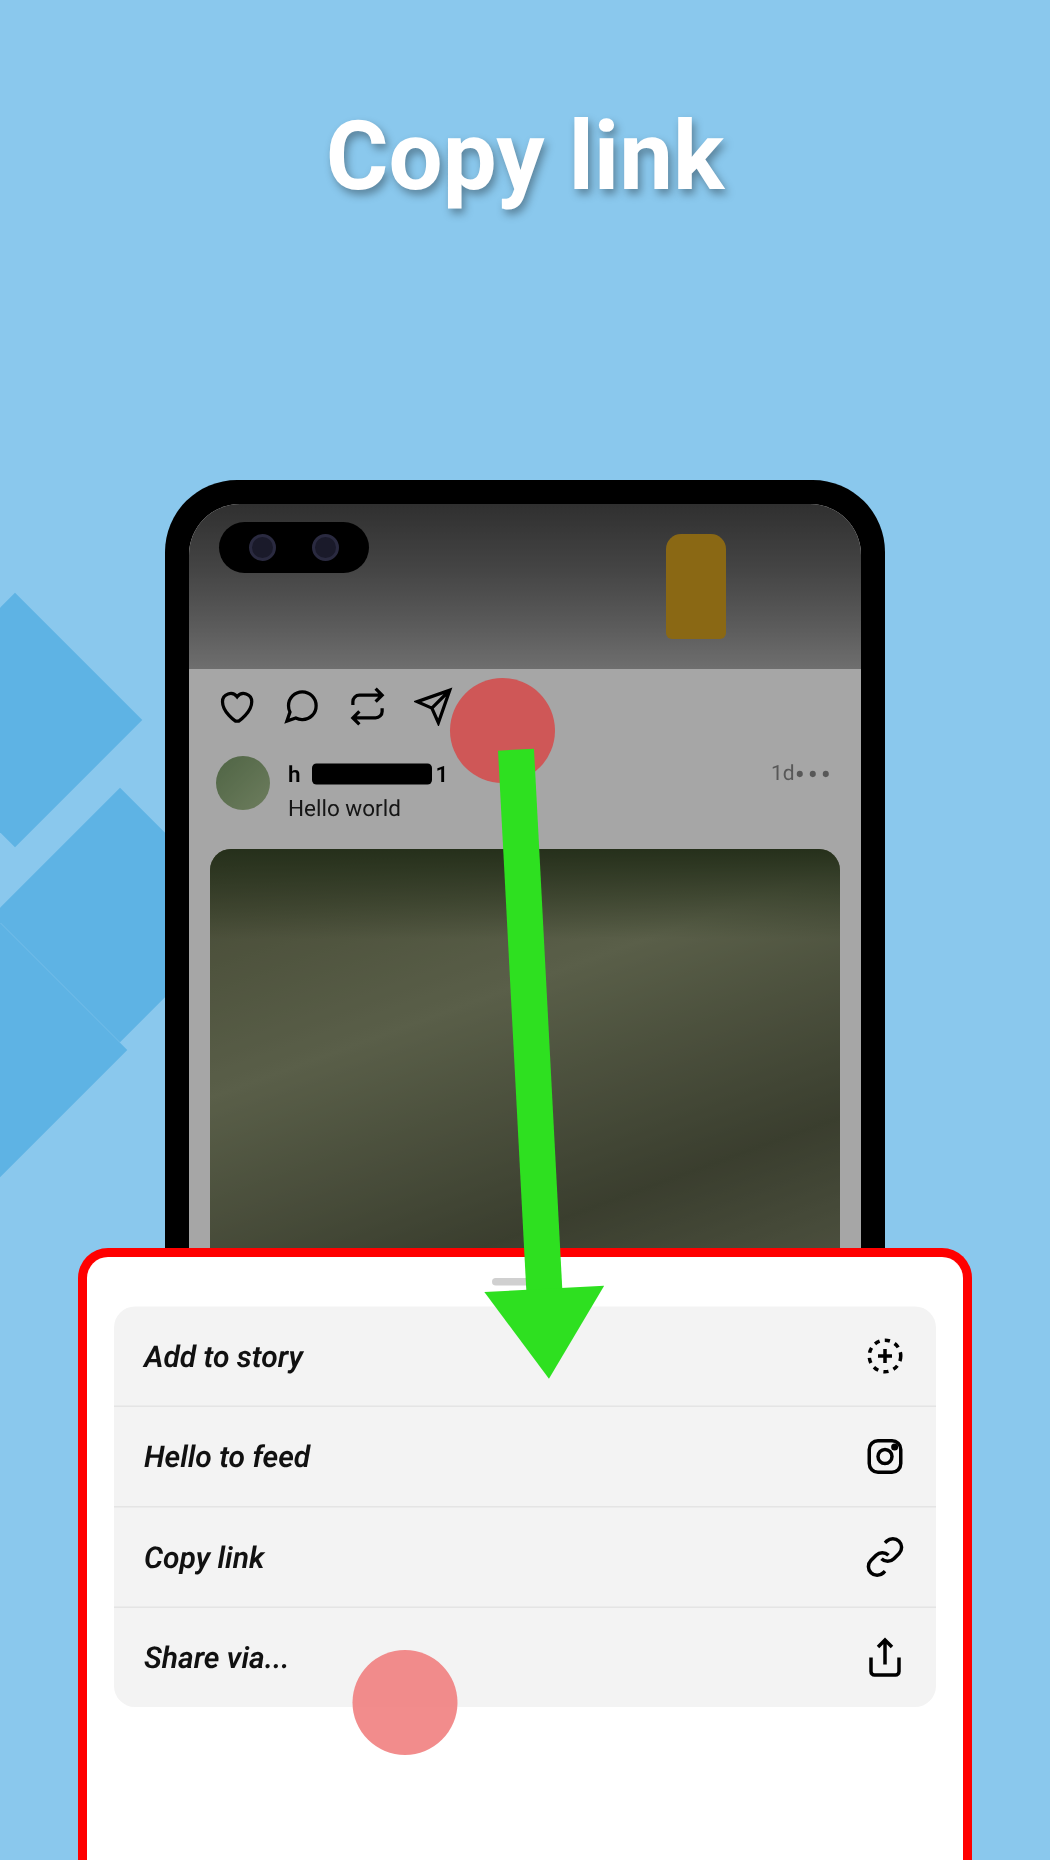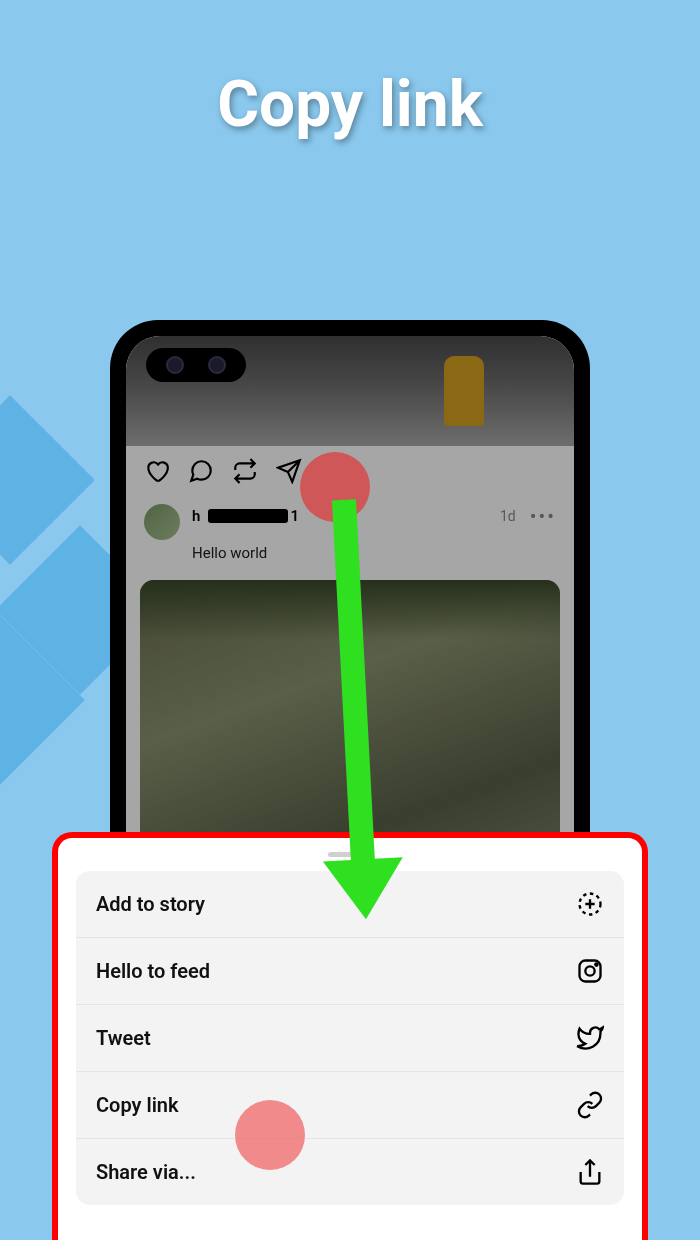--- a/index.html
+++ b/index.html
@@ -120,29 +120,28 @@
   border-radius: 3px;
 }
 .username-suffix {
   font-weight: 600;
   font-size: 15px;
   margin-left: -6px;
 }
 .feed-meta {
   display: flex;
   align-items: center;
-  gap: 14px;
   color: #888;
   font-size: 14px;
 }
 .dots { font-size: 20px; letter-spacing: 2px; }
 .caption {
   font-size: 15px;
   color: #222;
-  margin-top: 16px;
+  margin-top: 2px;
 }
 .feed-image {
   margin: 10px 14px 0 14px;
   height: 400px;
   border-radius: 14px;
   background: linear-gradient(160deg, #6a7050 0%, #8a9270 30%, #5a6048 60%, #9aa080 100%);
   position: relative;
   overflow: hidden;
 }
 .feed-image::before {
@@ -211,20 +210,21 @@
 .sheet-handle {
   width: 44px;
   height: 5px;
   background: #d0d0d0;
   border-radius: 3px;
   margin: 6px auto 14px auto;
 }
 .sheet-list {
   background: #f3f3f3;
   border-radius: 14px;
+  font-style: italic;
 }
 .sheet-item {
   display: flex;
   align-items: center;
   justify-content: space-between;
   padding: 19px 20px;
   border-bottom: 1px solid #e4e4e4;
   font-size: 20px;
   font-weight: 600;
   color: #111;
@@ -322,26 +322,20 @@
 
     <div class="sheet-item">
       <span>Hello to feed</span>
       <svg class="sheet-icon" viewBox="0 0 24 24">
           <rect x="3" y="3" width="18" height="18" rx="5"></rect>
           <circle cx="12" cy="12" r="4"></circle>
           <circle cx="17.5" cy="6.5" r="1" fill="#000"></circle>
         </svg>
     </div>
 
-    <div class="sheet-item">
-      <span>Tweet</span>
-      <svg class="sheet-icon" viewBox="0 0 24 24">
-          <path d="M23 3a10.9 10.9 0 0 1-3.14 1.53 4.48 4.48 0 0 0-7.86 3v1A10.66 10.66 0 0 1 3 4s-4 9 5 13a11.64 11.64 0 0 1-7 2c9 5 20 0 20-11.5a4.5 4.5 0 0 0-.08-.83A7.72 7.72 0 0 0 23 3z"></path>
-        </svg>
-    </div>
 
     <div class="sheet-item">
       <span>Copy link</span>
       <svg class="sheet-icon" viewBox="0 0 24 24">
           <path d="M10 13a5 5 0 0 0 7.07 0l3-3a5 5 0 0 0-7.07-7.07l-1 1"></path>
           <path d="M14 11a5 5 0 0 0-7.07 0l-3 3a5 5 0 0 0 7.07 7.07l1-1"></path>
         </svg>
     </div>
 
     <div class="sheet-item">

